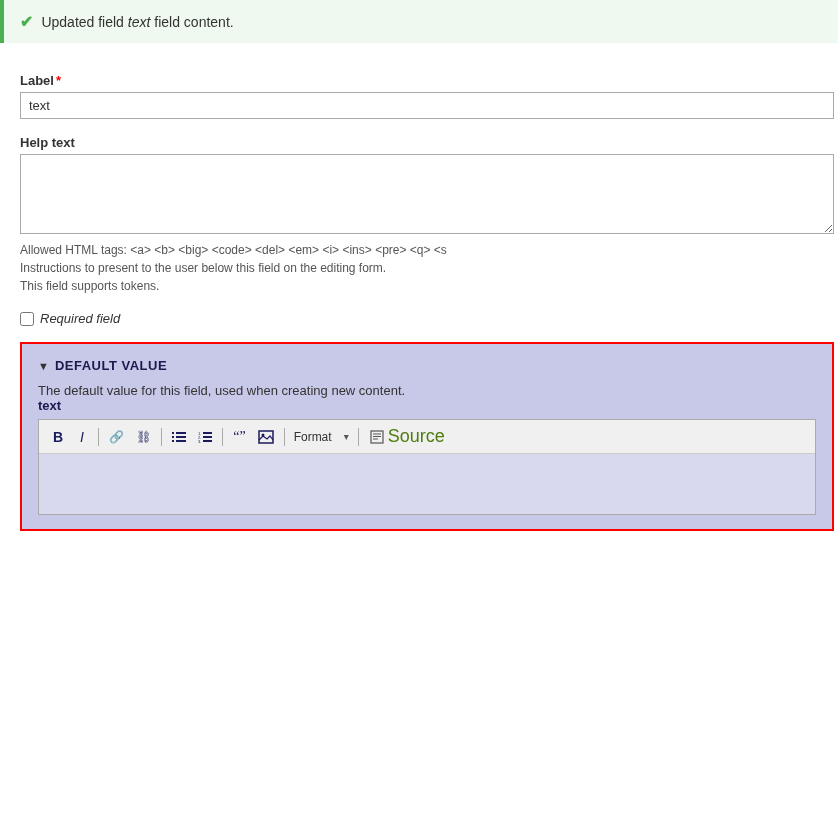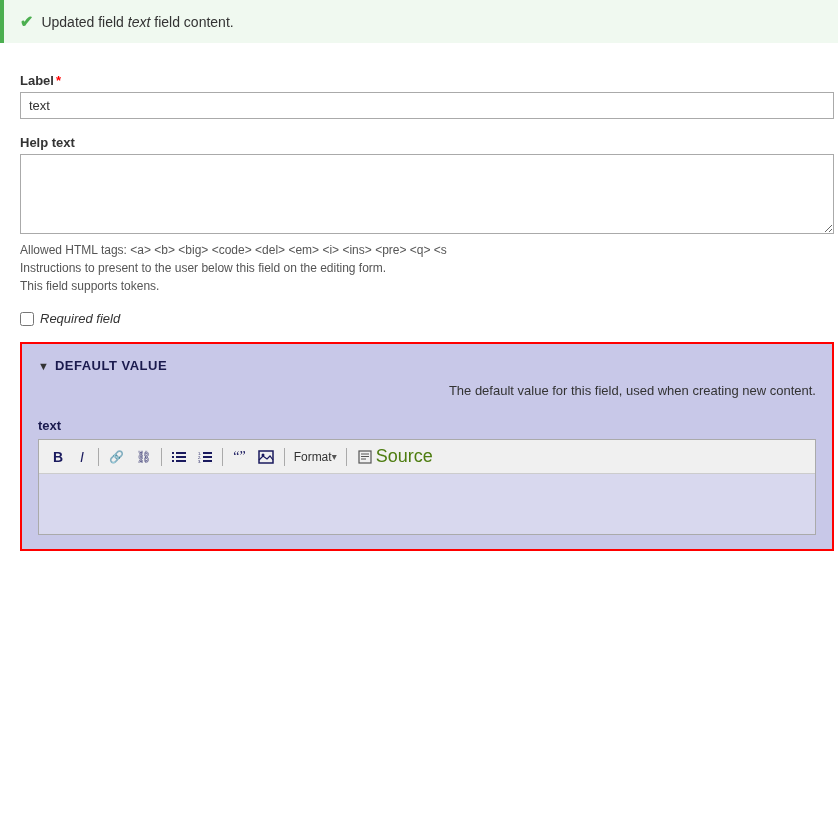--- a/index.html
+++ b/index.html
@@ -119,22 +119,21 @@
       font-weight: bold;
       font-size: 13px;
       color: #1a1a4e;
       text-transform: uppercase;
       letter-spacing: 0.5px;
     }
 
     .section-description {
       font-size: 13px;
       color: #333;
-      margin-bottom: 20px;
-      text-align: right;
+      margin-bottom: 0;
     }
 
     .editor-field-label {
       font-weight: bold;
       font-size: 13px;
       color: #1a1a4e;
       margin-bottom: 6px;
     }
 
     
@@ -180,21 +179,21 @@
       font-size: 14px;
     }
     .toolbar-btn-italic {
       font-style: italic;
       font-size: 14px;
     }
 
     .format-dropdown {
       display: flex;
       align-items: center;
-      gap: 0;
+      gap: 12px;
       padding: 2px 4px;
       font-size: 12px;
       color: #333;
       cursor: pointer;
       background: none;
       border: none;
     }
     .format-arrow {
       font-size: 10px;
       color: #555;

